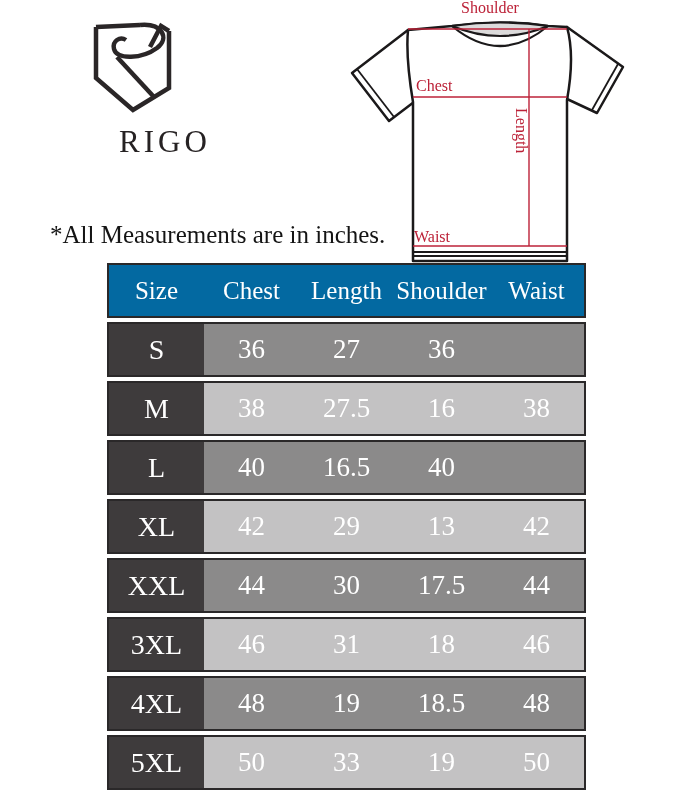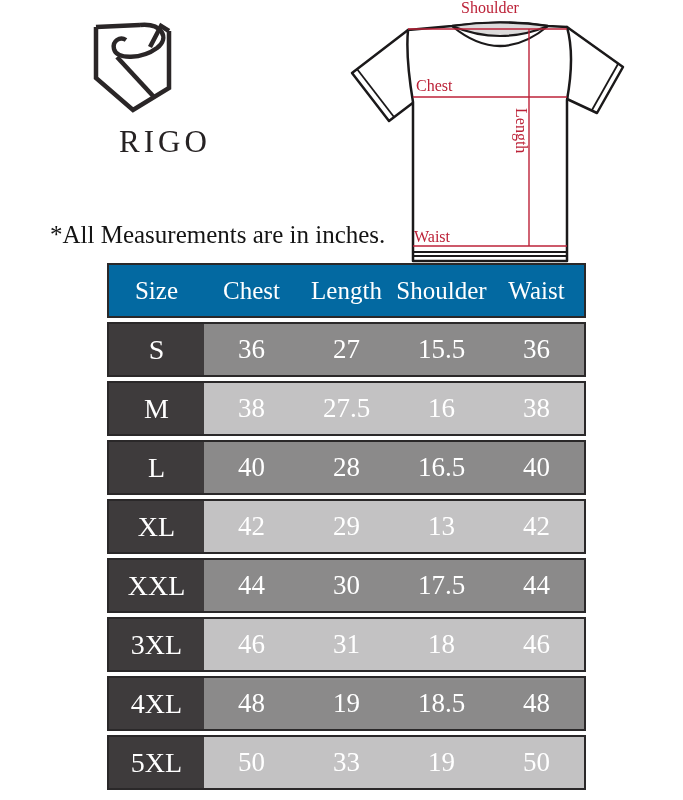--- a/index.html
+++ b/index.html
@@ -87,36 +87,34 @@
       <div class="hcell">Chest</div>
       <div class="hcell">Length</div>
       <div class="hcell">Shoulder</div>
       <div class="hcell">Waist</div>
     </div>
 
     <div class="trow medium">
       <div class="size-cell">S</div>
       <div class="tcell">36</div>
       <div class="tcell">27</div>
-      <div class="tcell">15.5</div>
       <div class="tcell">36</div>
     </div>
 
     <div class="trow light">
       <div class="size-cell">M</div>
       <div class="tcell">38</div>
       <div class="tcell">27.5</div>
       <div class="tcell">16</div>
       <div class="tcell">38</div>
     </div>
 
     <div class="trow medium">
       <div class="size-cell">L</div>
       <div class="tcell">40</div>
-      <div class="tcell">28</div>
       <div class="tcell">16.5</div>
       <div class="tcell">40</div>
     </div>
 
     <div class="trow light">
       <div class="size-cell">XL</div>
       <div class="tcell">42</div>
       <div class="tcell">29</div>
       <div class="tcell">13</div>
       <div class="tcell">42</div>

